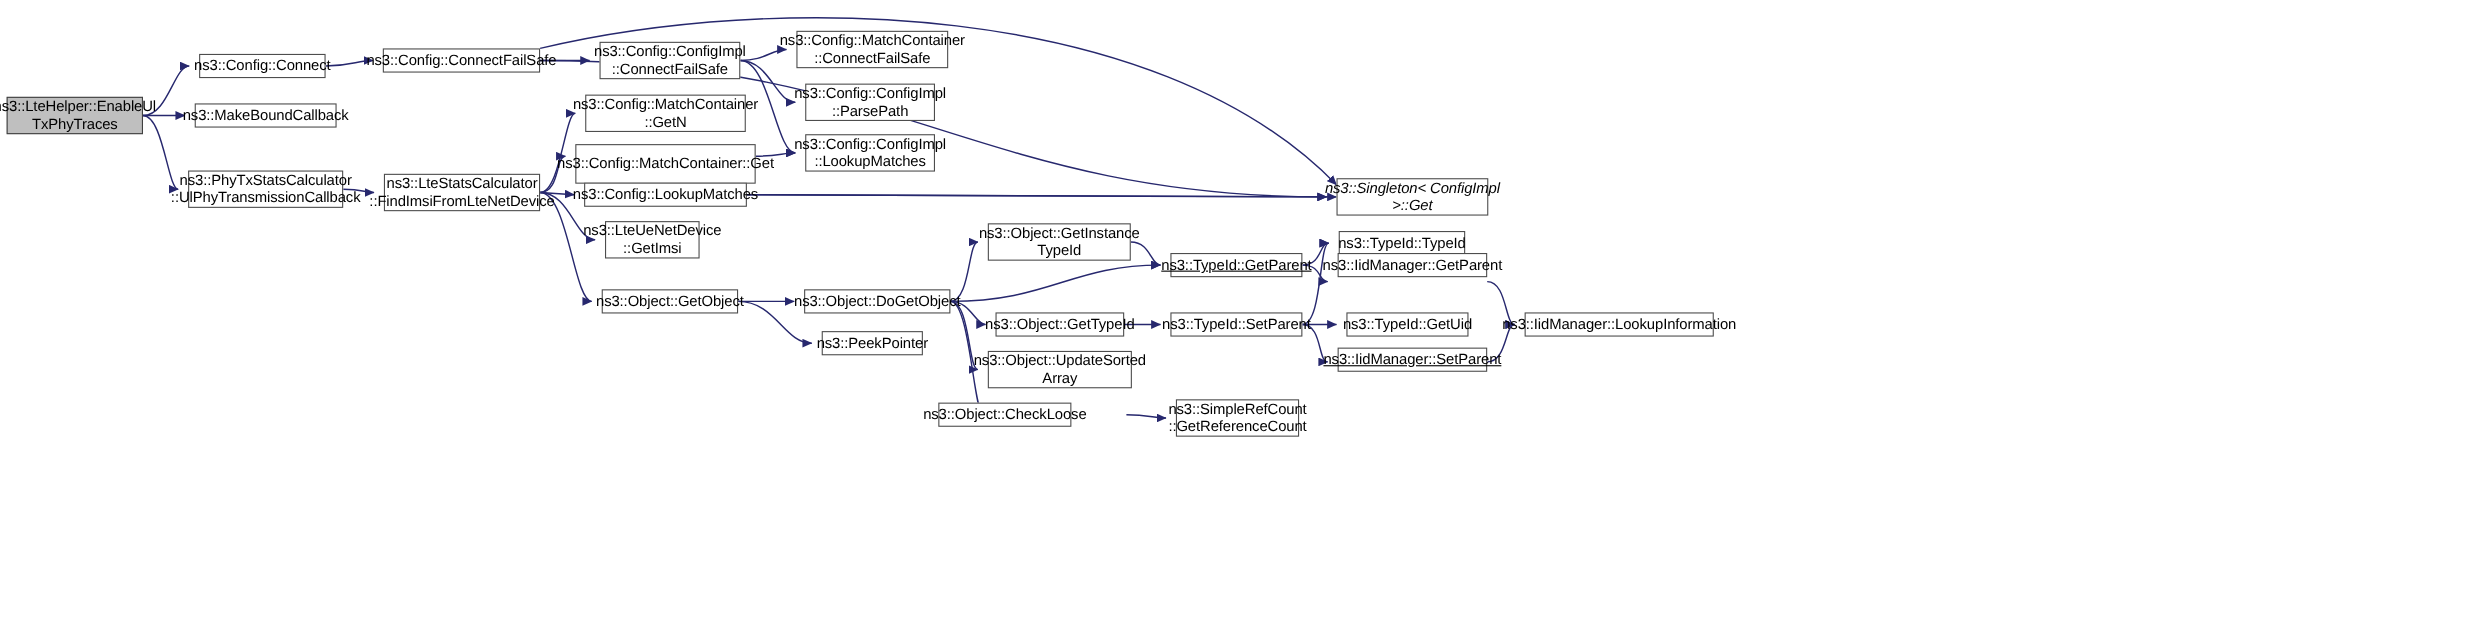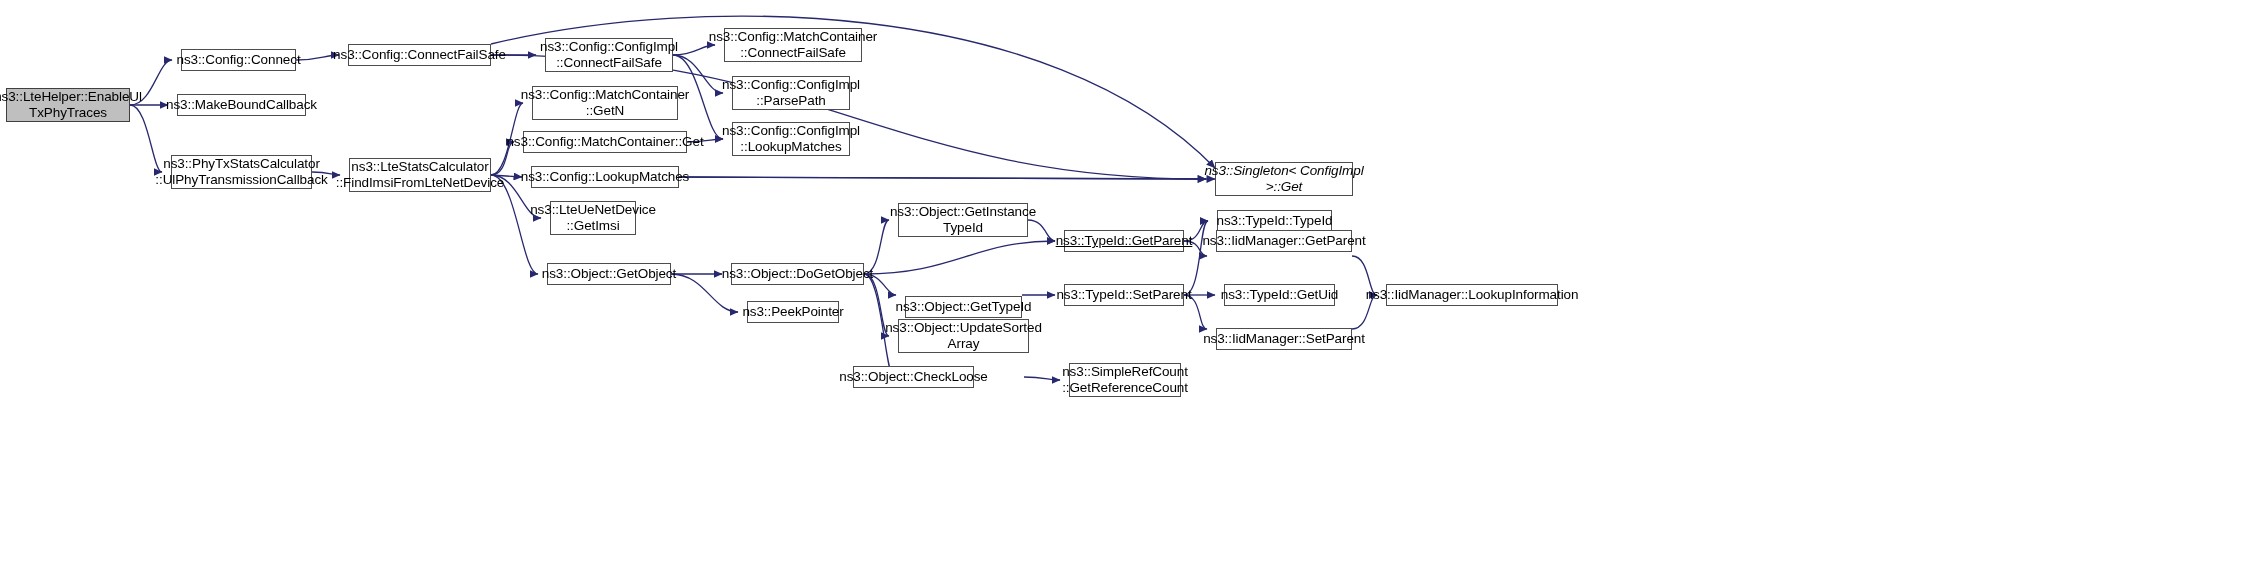--- a/index.html
+++ b/index.html
@@ -104,44 +104,44 @@
       <div class="node" style="left: 177px; top: 94px; width: 129px; height: 22px;"><span class="node-label">ns3::MakeBoundCallback</span></div>
       <div class="node" style="left: 171px; top: 155px; width: 141px; height: 34px;"><span class="node-label">ns3::PhyTxStatsCalculator
 ::UlPhyTransmissionCallback</span></div>
       <div class="node" style="left: 348px; top: 44px; width: 143px; height: 22px;"><span class="node-label">ns3::Config::ConnectFailSafe</span></div>
       <div class="node" style="left: 349px; top: 158px; width: 142px; height: 34px;"><span class="node-label">ns3::LteStatsCalculator
 ::FindImsiFromLteNetDevice</span></div>
       <div class="node" style="left: 545px; top: 38px; width: 128px; height: 34px;"><span class="node-label">ns3::Config::ConfigImpl
 ::ConnectFailSafe</span></div>
       <div class="node" style="left: 532px; top: 86px; width: 146px; height: 34px;"><span class="node-label">ns3::Config::MatchContainer
 ::GetN</span></div>
-      <div class="node" style="left: 523px; top: 131px; width: 164px; height: 22px;"><span class="node-label">ns3::Config::MatchContainer::Get</span></div>
+      <div class="node" style="left: 523px; top: 131px; width: 164px; height: 36px;"><span class="node-label">ns3::Config::MatchContainer::Get</span></div>
       <div class="node" style="left: 531px; top: 166px; width: 148px; height: 22px;"><span class="node-label">ns3::Config::LookupMatches</span></div>
       <div class="node" style="left: 550px; top: 201px; width: 86px; height: 34px;"><span class="node-label">ns3::LteUeNetDevice
 ::GetImsi</span></div>
       <div class="node" style="left: 547px; top: 263px; width: 124px; height: 22px;"><span class="node-label">ns3::Object::GetObject</span></div>
       <div class="node" style="left: 724px; top: 28px; width: 138px; height: 34px;"><span class="node-label">ns3::Config::MatchContainer
 ::ConnectFailSafe</span></div>
       <div class="node" style="left: 732px; top: 76px; width: 118px; height: 34px;"><span class="node-label">ns3::Config::ConfigImpl
 ::ParsePath</span></div>
       <div class="node" style="left: 732px; top: 122px; width: 118px; height: 34px;"><span class="node-label">ns3::Config::ConfigImpl
 ::LookupMatches</span></div>
       <div class="node" style="left: 731px; top: 263px; width: 133px; height: 22px;"><span class="node-label">ns3::Object::DoGetObject</span></div>
       <div class="node" style="left: 747px; top: 301px; width: 92px; height: 22px;"><span class="node-label">ns3::PeekPointer</span></div>
       <div class="node" style="left: 898px; top: 203px; width: 130px; height: 34px;"><span class="node-label">ns3::Object::GetInstance
 TypeId</span></div>
-      <div class="node" style="left: 905px; top: 284px; width: 117px; height: 22px; margin-top: 12px;"><span class="node-label">ns3::Object::GetTypeId</span></div>
+      <div class="node" style="left: 905px; top: 284px; width: 117px; height: 22px;"><span class="node-label">ns3::Object::GetTypeId</span></div>
       <div class="node" style="left: 898px; top: 319px; width: 131px; height: 34px;"><span class="node-label">ns3::Object::UpdateSorted
 Array</span></div>
       <div class="node" style="left: 853px; top: 366px; width: 121px; height: 22px;"><span class="node-label">ns3::Object::CheckLoose</span></div>
       <div class="node" style="left: 1064px; top: 230px; width: 120px; height: 22px; text-decoration: underline;"><span class="node-label">ns3::TypeId::GetParent</span></div>
       <div class="node" style="left: 1064px; top: 284px; width: 120px; height: 22px;"><span class="node-label">ns3::TypeId::SetParent</span></div>
       <div class="node" style="left: 1069px; top: 363px; width: 112px; height: 34px;"><span class="node-label">ns3::SimpleRefCount
 ::GetReferenceCount</span></div>
       <div class="node" style="left: 1215px; top: 162px; width: 138px; height: 34px; font-style: italic;"><span class="node-label">ns3::Singleton&lt; ConfigImpl
 &gt;::Get</span></div>
       <div class="node" style="left: 1217px; top: 210px; width: 115px; height: 22px;"><span class="node-label">ns3::TypeId::TypeId</span></div>
       <div class="node" style="left: 1216px; top: 230px; width: 136px; height: 22px;"><span class="node-label">ns3::IidManager::GetParent</span></div>
       <div class="node" style="left: 1224px; top: 284px; width: 111px; height: 22px;"><span class="node-label">ns3::TypeId::GetUid</span></div>
-      <div class="node" style="left: 1216px; top: 328px; width: 136px; height: 22px;"><span class="node-label">ns3::IidManager::SetParent</span></div>
+      <div class="node" style="left: 1216px; top: 316px; width: 136px; height: 22px; text-decoration: underline;"><span class="node-label">ns3::IidManager::SetParent</span></div>
       <div class="node" style="left: 1386px; top: 284px; width: 172px; height: 22px;"><span class="node-label">ns3::IidManager::LookupInformation</span></div>
     </div>
 </div>
 
 </body></html>

